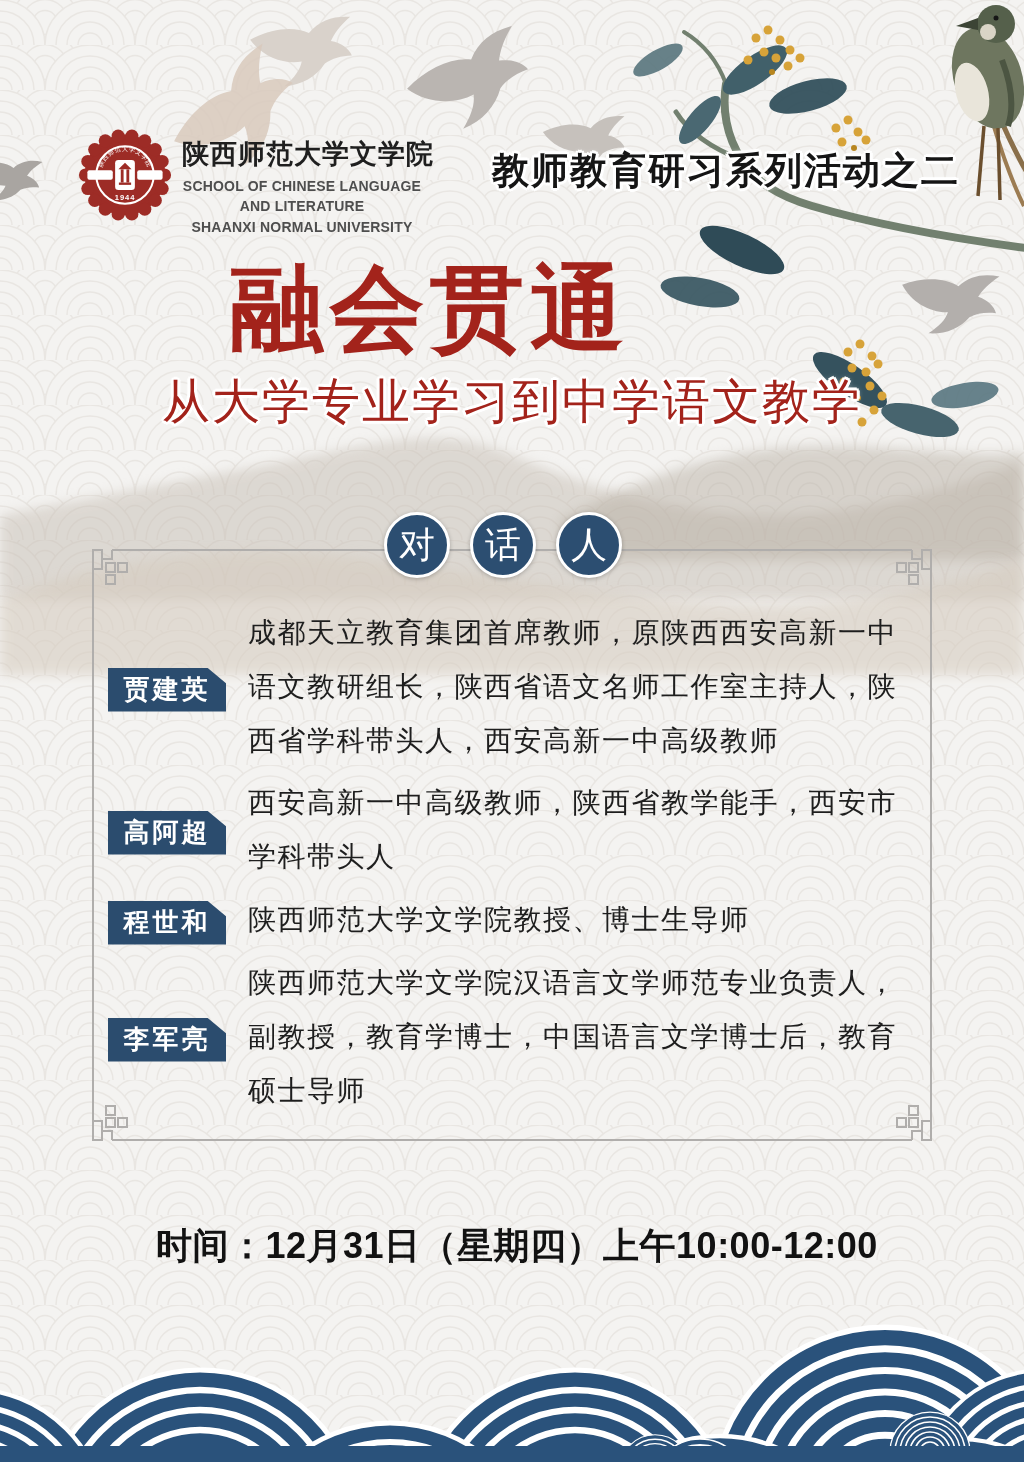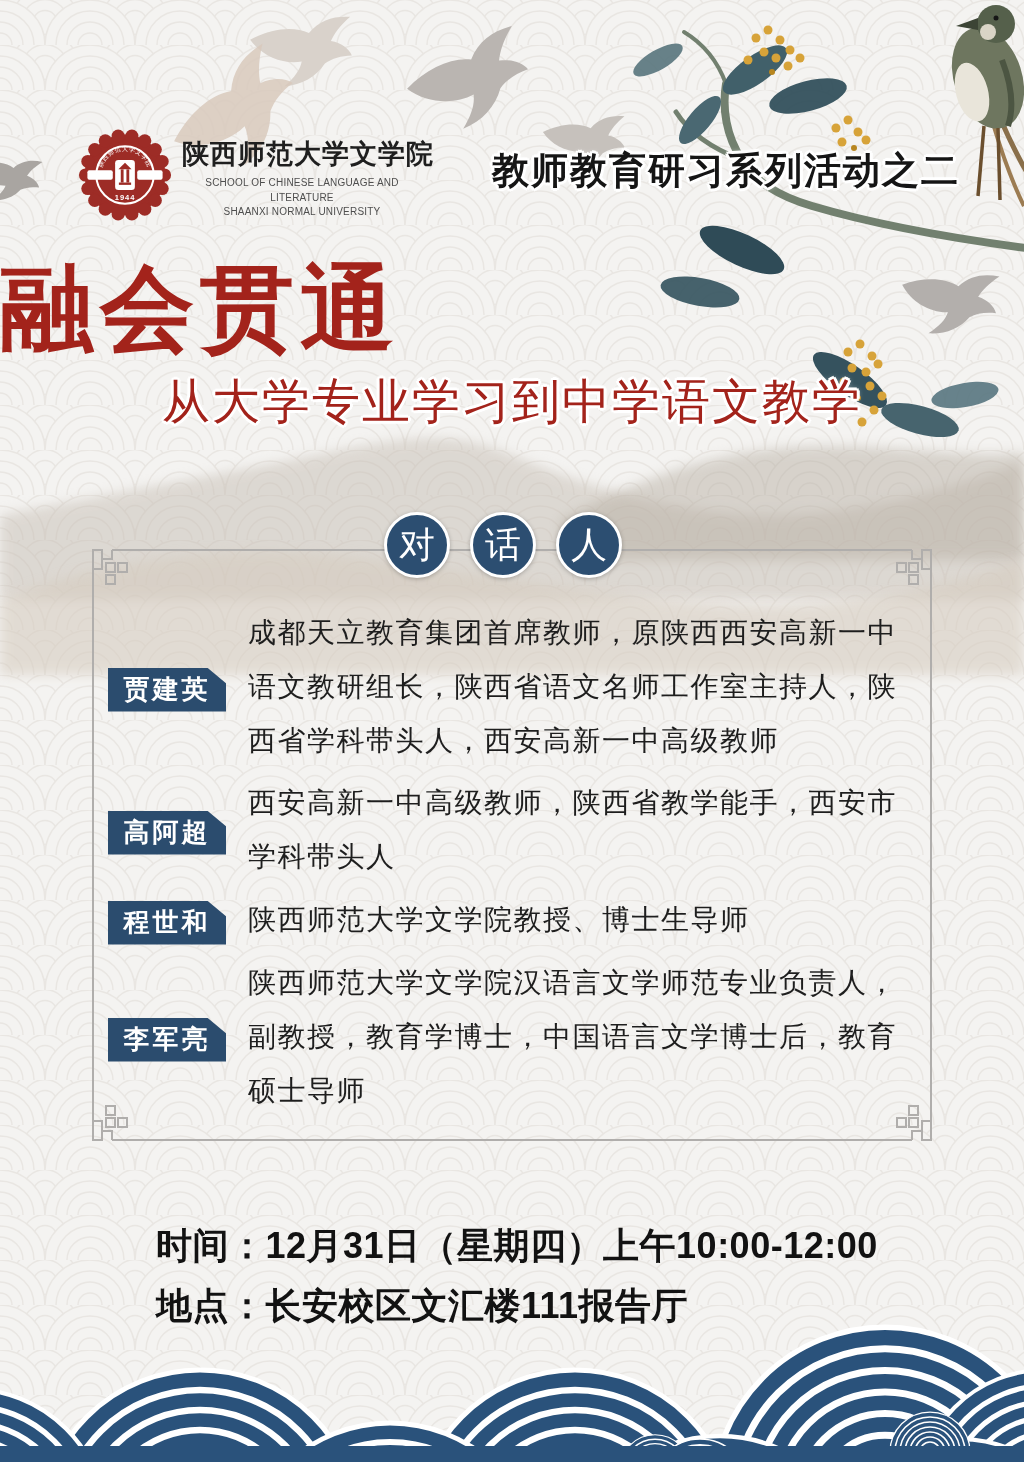--- a/index.html
+++ b/index.html
@@ -5,30 +5,30 @@
   html,body{margin:0;padding:0;background:#888;}
   .poster{position:relative;width:1024px;height:1462px;overflow:hidden;background:#f4f3f1;
           font-family:"Liberation Sans",sans-serif;}
   .abs{position:absolute;}
   svg{display:block;}
 
   
   .header-text{position:absolute;left:182px;top:136px;width:240px;text-align:center;}
   .school-cn{font-family:"Liberation Serif","DejaVu Serif",serif;font-weight:bold;
              font-size:27px;color:#1f1f1f;letter-spacing:1px;white-space:nowrap;}
-  .school-en{font-size:10px;font-weight:normal;color:#4e4e4e;line-height:1.45;margin-top:4px;letter-spacing:.2px;}
+  .school-en{font-size:14px;font-weight:bold;color:#4e4e4e;line-height:1.45;margin-top:4px;letter-spacing:.2px;}
 
   .white-outline{text-shadow:-2px -2px 0 #fff,2px -2px 0 #fff,-2px 2px 0 #fff,2px 2px 0 #fff,
                  0 -3px 0 #fff,0 3px 0 #fff,-3px 0 0 #fff,3px 0 0 #fff,0 0 6px #fff;}
 
   .series{position:absolute;left:476px;top:146px;width:500px;text-align:center;
           font-family:Liberation Mono, monospace;font-weight:bold;
           font-size:37px;color:#151515;letter-spacing:2px;white-space:nowrap;}
 
-  .main-title{position:absolute;left:0;top:246px;width:860px;
+  .main-title{position:absolute;left:0;top:246px;width:860px;text-align:center;
           font-family:"Liberation Serif","DejaVu Serif",serif;font-weight:bold;
           font-size:94px;color:#a3231b;letter-spacing:6px;}
   .subtitle{position:absolute;left:0;top:370px;width:1024px;text-align:center;
           font-family:"Liberation Serif","DejaVu Serif",serif;font-weight:normal;
           font-size:48px;color:#a3231b;letter-spacing:2px;}
 
   
   .dlg{position:absolute;top:512px;width:60px;height:60px;border-radius:50%;
        background:#2c4e71;border:3px solid #fff;box-shadow:0 1px 4px rgba(0,0,0,.25);
        color:#fff;font-family:"Liberation Serif","DejaVu Serif",serif;font-size:36px;
@@ -252,21 +252,20 @@
   <div class="spk-row" style="top:776px">
     <div class="spk-badge">高阿超</div>
     <div class="spk-desc">西安高新一中高级教师，陕西省教学能手，西安市学科带头人</div>
   </div>
   <div class="spk-row" style="top:956px">
     <div class="spk-badge">李军亮</div>
     <div class="spk-desc">陕西师范大学文学院汉语言文学师范专业负责人，副教授，教育学博士，中国语言文学博士后，教育硕士导师</div>
   </div>
 
   <div class="sched time">时间：12月31日（星期四）上午10:00-12:00</div>
-  <div class="sched place">地点：长安校区文汇楼111报告厅</div>
 
   <svg class="abs" style="left:0;top:1312px" width="1024" height="150" viewBox="0 1312 1024 150">
     <defs>
       <g id="mound">
         <circle r="160" fill="#2a527b" stroke="#fff" stroke-width="5"></circle>
         <circle r="140" fill="none" stroke="#fff" stroke-width="6.5"></circle>
         <circle r="120" fill="none" stroke="#fff" stroke-width="6.5"></circle>
         <circle r="100" fill="none" stroke="#fff" stroke-width="6.5"></circle>
         <circle r="80" fill="none" stroke="#fff" stroke-width="6.5"></circle>
         <circle r="60" fill="none" stroke="#fff" stroke-width="6.5"></circle>

